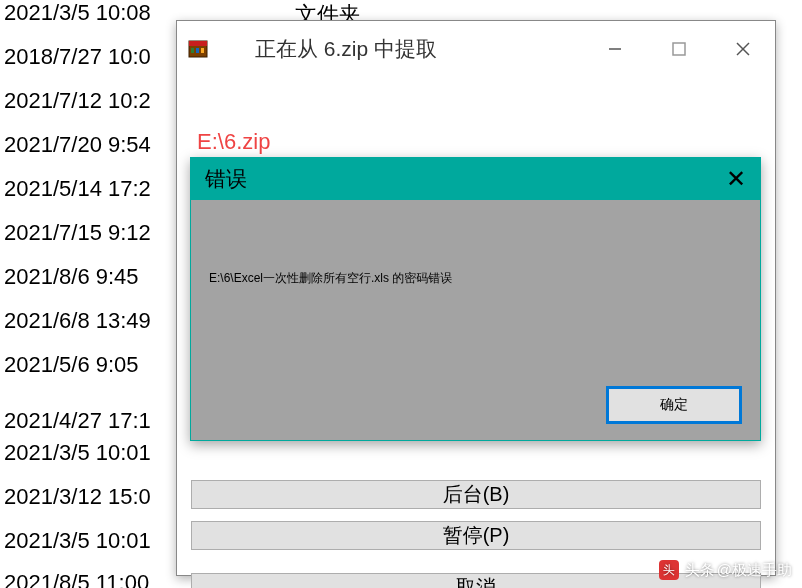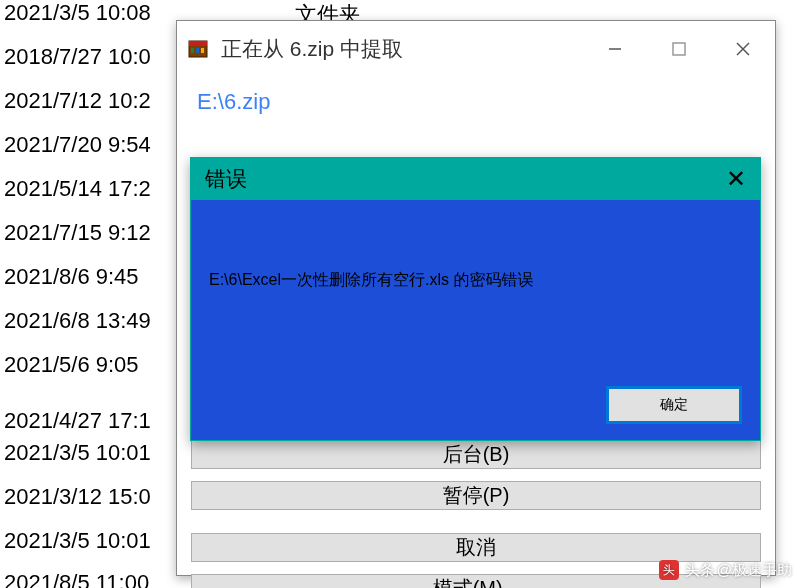--- a/index.html
+++ b/index.html
@@ -33,20 +33,21 @@
       height: 556px;
       background: #fff;
       border: 1px solid #888;
       box-shadow: 0 3px 10px rgba(0,0,0,0.3);
     }
     .titlebar {
       height: 56px;
       display: flex;
       align-items: center;
       position: relative;
+      gap: 34px;
     }
     .title-icon {
       width: 22px;
       height: 22px;
       margin-left: 10px;
       margin-right: 12px;
     }
     .title-text {
       font-size: 21px;
       color: #333;
@@ -63,23 +64,24 @@
       display: flex;
       align-items: center;
       justify-content: center;
       color: #555;
     }
     .content-area {
       padding: 12px 14px 14px 14px;
     }
     .path-line {
       font-size: 22px;
-      color: #3b82f6;
+      color: #ef4444;
       margin-bottom: 12px;
       margin-left: 6px;
+      margin-top: 40px;
     }
     .progress-row {
       display: flex;
       gap: 10px;
       margin-top: 285px;
       margin-bottom: 12px;
     }
     .progress-cell {
       flex: 1;
       height: 28px;
@@ -103,41 +105,41 @@
       justify-content: center;
       cursor: pointer;
     }
     .btn-row.three .win-button:first-child { flex: 2.1; }
     .error-dialog {
       position: absolute;
       left: 190px;
       top: 157px;
       width: 571px;
       height: 284px;
-      background: #1d4ed8;
+      background: #a3a3a3;
       border: 1px solid #00a99d;
       box-shadow: 0 4px 12px rgba(0,0,0,0.35);
     }
     .error-header {
       height: 42px;
       background: #00a99d;
       color: #000;
       display: flex;
       align-items: center;
       justify-content: space-between;
       padding: 0 14px;
       font-size: 21px;
     }
     .error-close {
       font-size: 24px;
       cursor: pointer;
     }
     .error-body {
       padding: 70px 18px 0 18px;
-      font-size: 16px;
+      font-size: 12px;
       color: #000;
     }
     .error-footer {
       position: absolute;
       bottom: 16px;
       right: 18px;
     }
     .ok-button {
       width: 136px;
       height: 38px;

